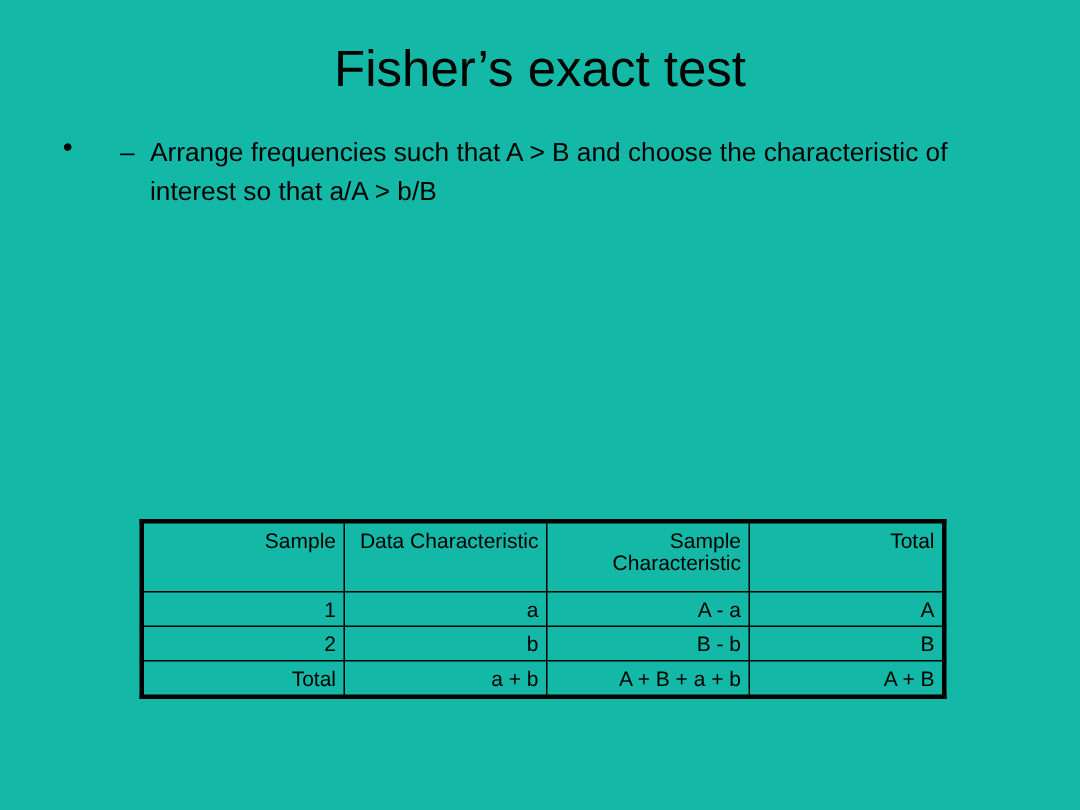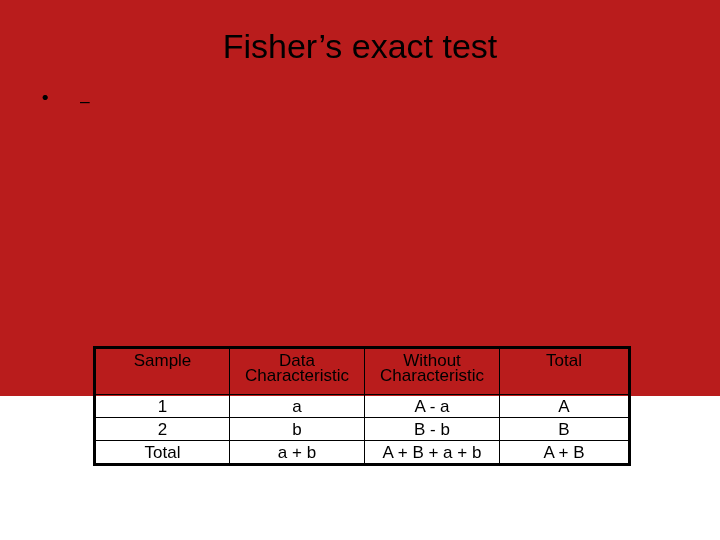--- a/index.html
+++ b/index.html
@@ -12,22 +12,22 @@
     height: 540px;
     overflow: hidden;
     font-family: "Liberation Sans", sans-serif;
     color: #000000;
     -webkit-font-smoothing: antialiased;
   }
 
   .slide {
     position: relative;
     width: 720px;
-    height: 396px;
-    background: #b91c1c;
+    height: 540px;
+    background: #14b8a6;
   }
 
   
   .slide-title {
     position: absolute;
     left: 0;
     top: 26px;
     width: 720px;
     text-align: center;
     font-size: 34px;
@@ -89,24 +89,24 @@
 
   table.contingency {
     border-collapse: collapse;
     width: 535px;
     table-layout: fixed;
     border: 3px solid #000000;
   }
   table.contingency td {
     border: 1px solid #000000;
     padding: 4px 5px 3px 5px;
-    font-size: 17px;
+    font-size: 14px;
     line-height: 15px;
     vertical-align: top;
-    text-align: center;
+    text-align: right;
     font-weight: 400;
     height: 21px;
     box-sizing: border-box;
     overflow: hidden;
   }
   table.contingency tr.header-row td {
     height: 47px;
   }
   table.contingency col.c1 { width: 135px; }
   table.contingency col.c2 { width: 135px; }
@@ -125,37 +125,38 @@
     <div class="bullet-l1">
       <span class="marker">•</span>
     </div>
 
     <div class="bullet-l1">
       <span class="marker">•</span>
     </div>
 
     <div class="bullet-l2">
       <span class="marker">–</span>
+      <span class="bullet-text">Arrange frequencies such that A &gt; B and choose the characteristic of interest so that a/A &gt; b/B</span>
     </div>
 
   </div>
 
   <div class="table-wrap">
     <table class="contingency">
       <colgroup>
         <col class="c1">
           <col class="c2">
           <col class="c3">
           <col class="c4">
       </colgroup>
       <tbody>
         <tr class="header-row">
           <td>Sample</td>
           <td>Data Characteristic</td>
-          <td>Without Characteristic</td>
+          <td>Sample Characteristic</td>
           <td>Total</td>
         </tr>
         <tr>
           <td>1</td>
           <td>a</td>
           <td>A - a</td>
           <td>A</td>
         </tr>
         <tr>
           <td>2</td>

